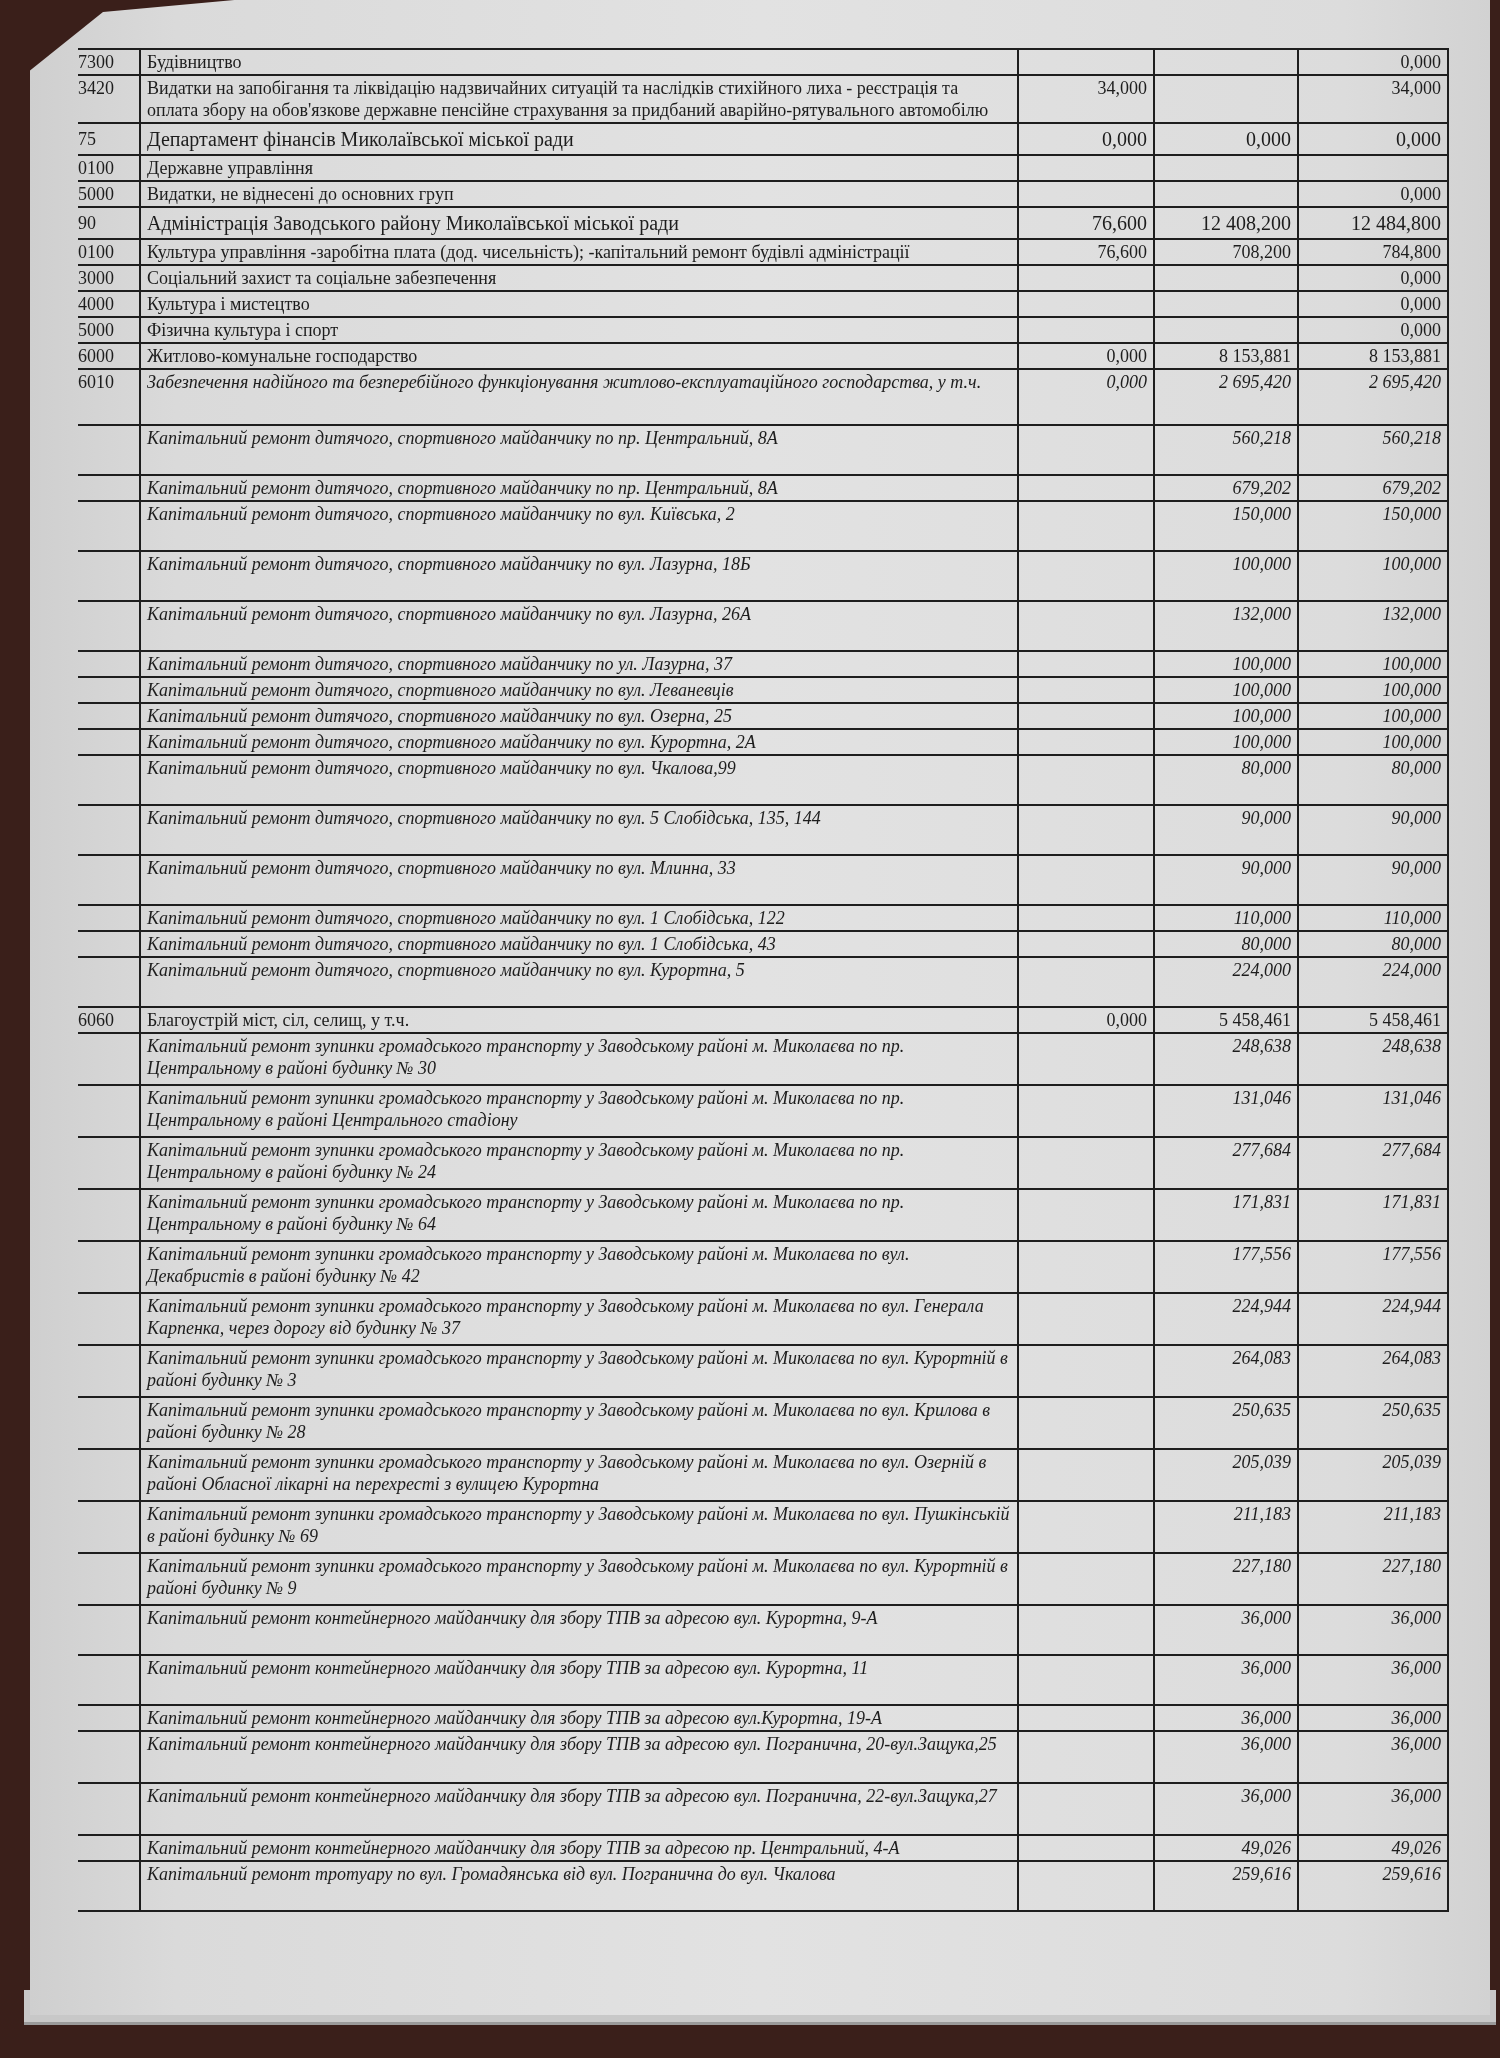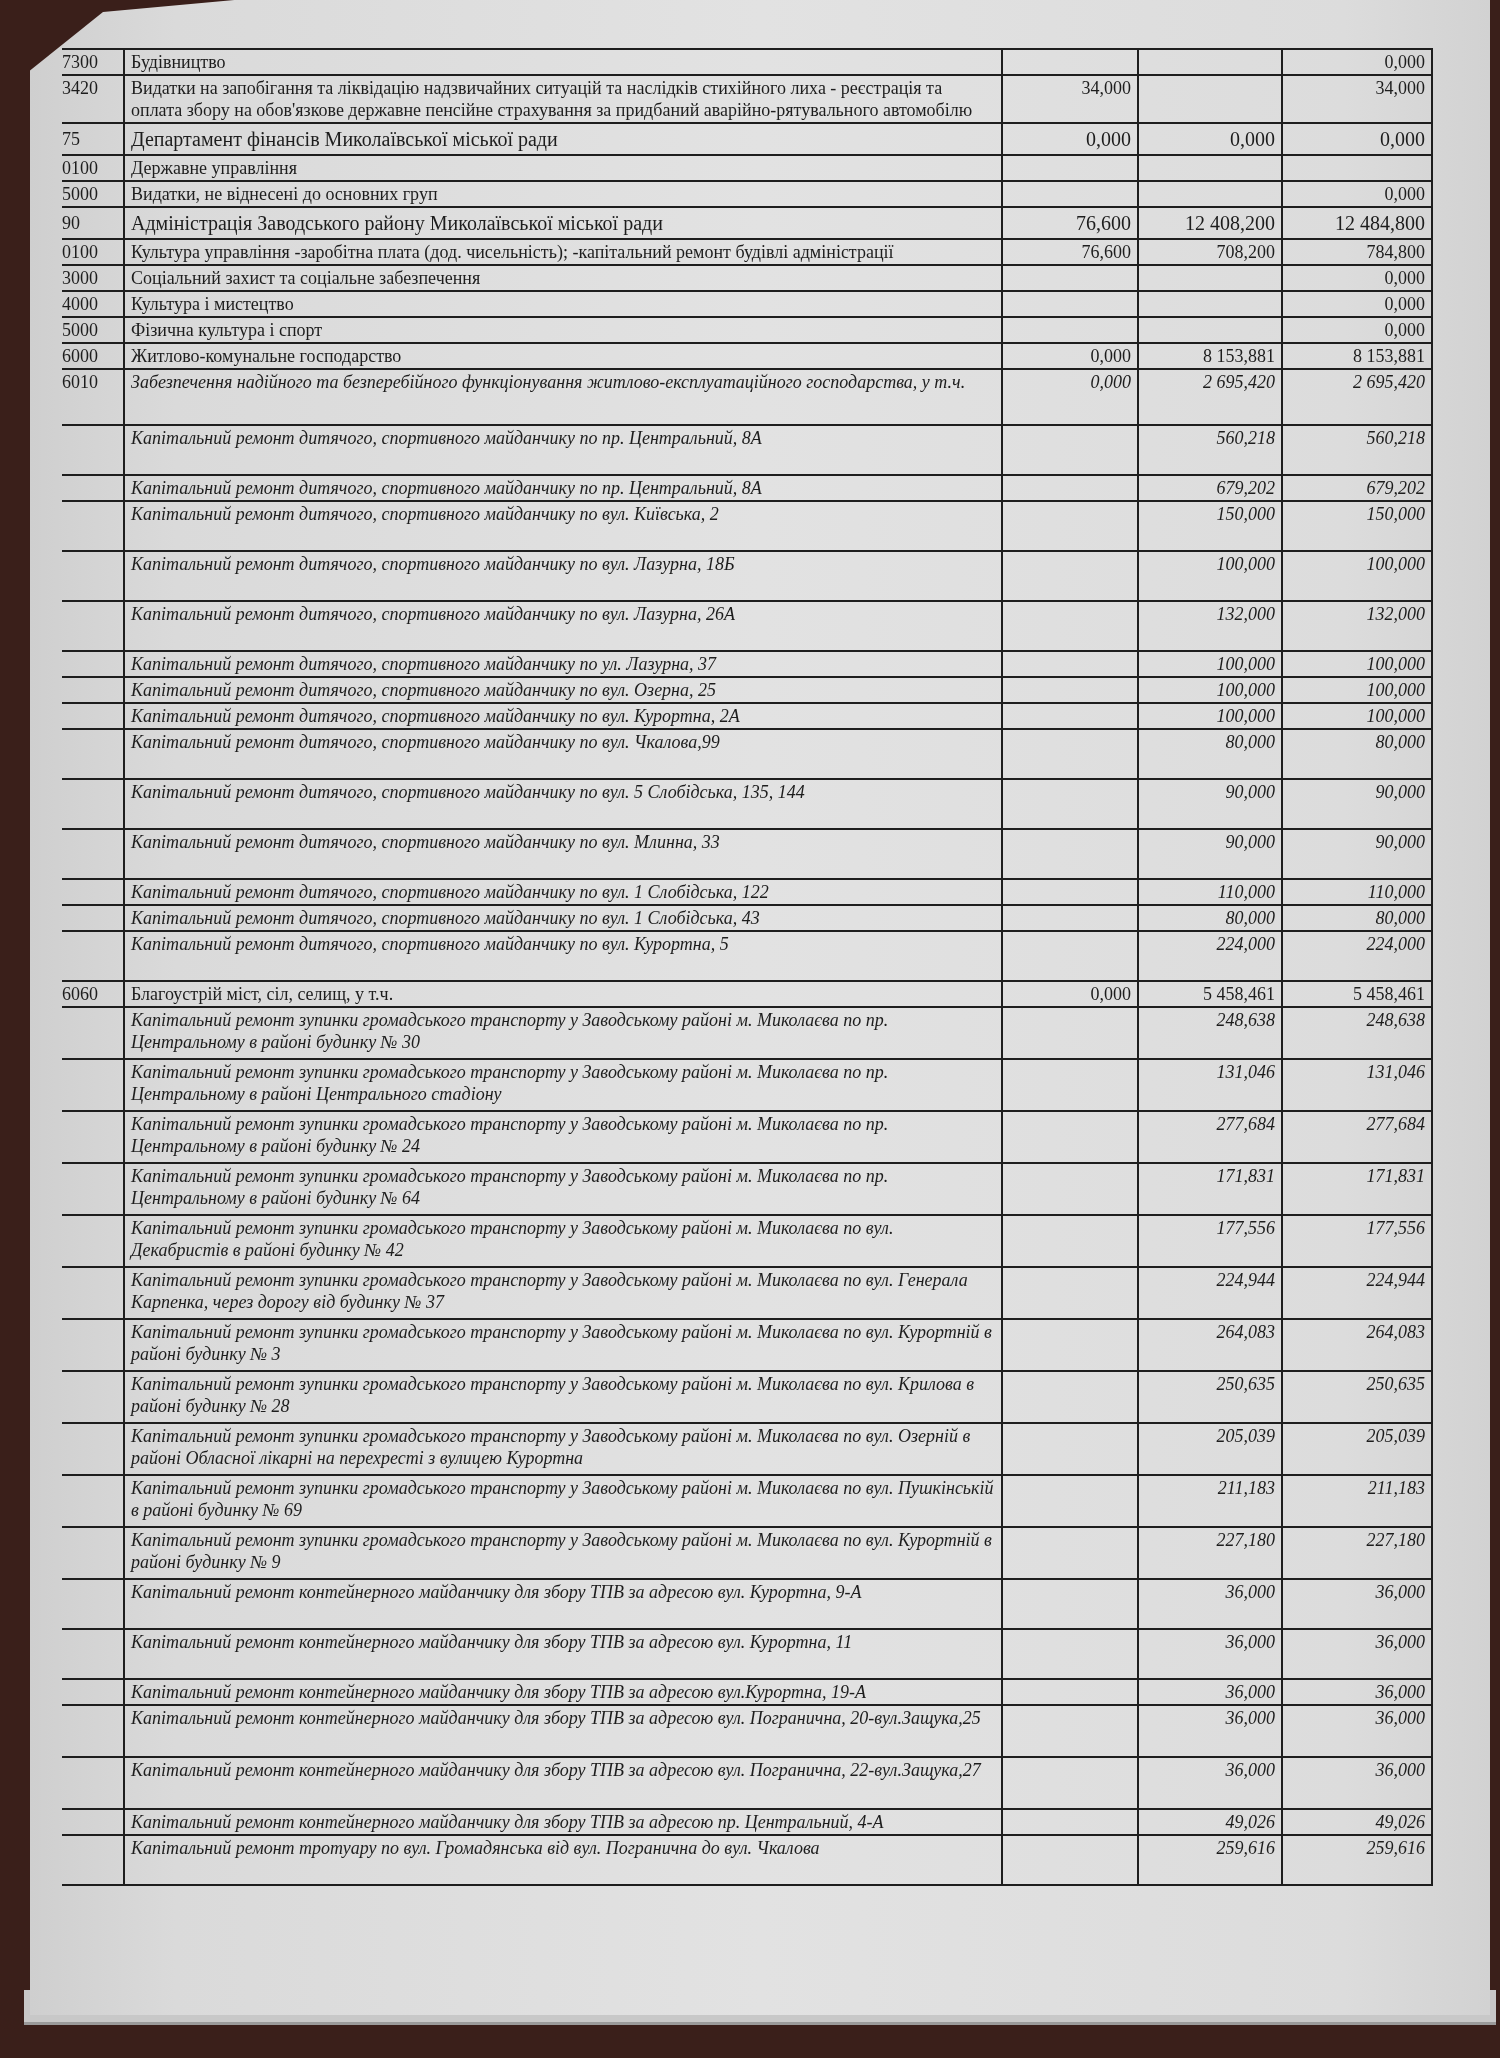--- a/index.html
+++ b/index.html
@@ -13,21 +13,21 @@
     position: absolute; left: 30px; top: 0; width: 1460px; height: 2015px;
     background: linear-gradient(90deg, #cfcfcf 0%, #dadada 10%, #e2e2e2 50%, #dcdcdc 90%, #d2d2d2 100%);
     clip-path: polygon(14% 0, 100% 0, 100% 100%, 0 100%, 0 3.5%, 5% 0.6%, 14% 0);
     box-shadow: 0 4px 0 #bdbdbd, 0 8px 0 #a8a8a8;
   }
   .page-under {
     position: absolute; left: 24px; top: 1990px; width: 1472px; height: 32px;
     background: #c8c8c8; border-bottom: 3px solid #9a9a9a;
   }
   table.budget {
-    position: absolute; left: 62px; top: 48px; width: 1370px;
+    position: absolute; left: 78px; top: 48px; width: 1370px;
     border-collapse: collapse; table-layout: fixed;
     color: #1d1d1d; font-size: 18px;
   }
   table.budget td {
     border: 2px solid #1e1e1e; padding: 1px 6px; vertical-align: top;
     line-height: 22px;
   }
   table.budget td.code { border-left: none; padding-left: 0; font-size: 18px; }
   col.c-code { width: 62px; }
   col.c-name { width: 878px; }
@@ -179,20 +179,27 @@
       </tr>
       <tr class="item">
         <td class="code"></td>
         <td class="name">Капітальний ремонт дитячого, спортивного майданчику по ул. Лазурна, 37</td>
         <td class="num"></td>
         <td class="num">100,000</td>
         <td class="num">100,000</td>
       </tr>
       <tr class="item">
         <td class="code"></td>
+        <td class="name">Капітальний ремонт дитячого, спортивного майданчику по вул. Леваневців</td>
+        <td class="num"></td>
+        <td class="num">100,000</td>
+        <td class="num">100,000</td>
+      </tr>
+      <tr class="item">
+        <td class="code"></td>
         <td class="name">Капітальний ремонт дитячого, спортивного майданчику по вул. Озерна, 25</td>
         <td class="num"></td>
         <td class="num">100,000</td>
         <td class="num">100,000</td>
       </tr>
       <tr class="item">
         <td class="code"></td>
         <td class="name">Капітальний ремонт дитячого, спортивного майданчику по вул. Курортна, 2А</td>
         <td class="num"></td>
         <td class="num">100,000</td>

